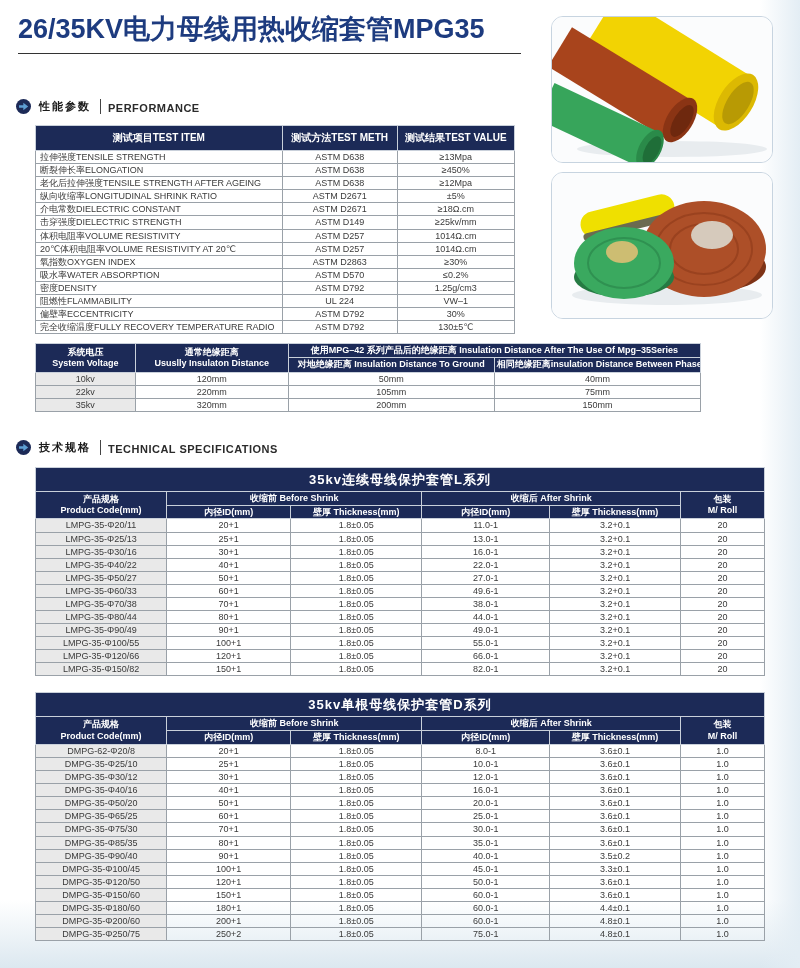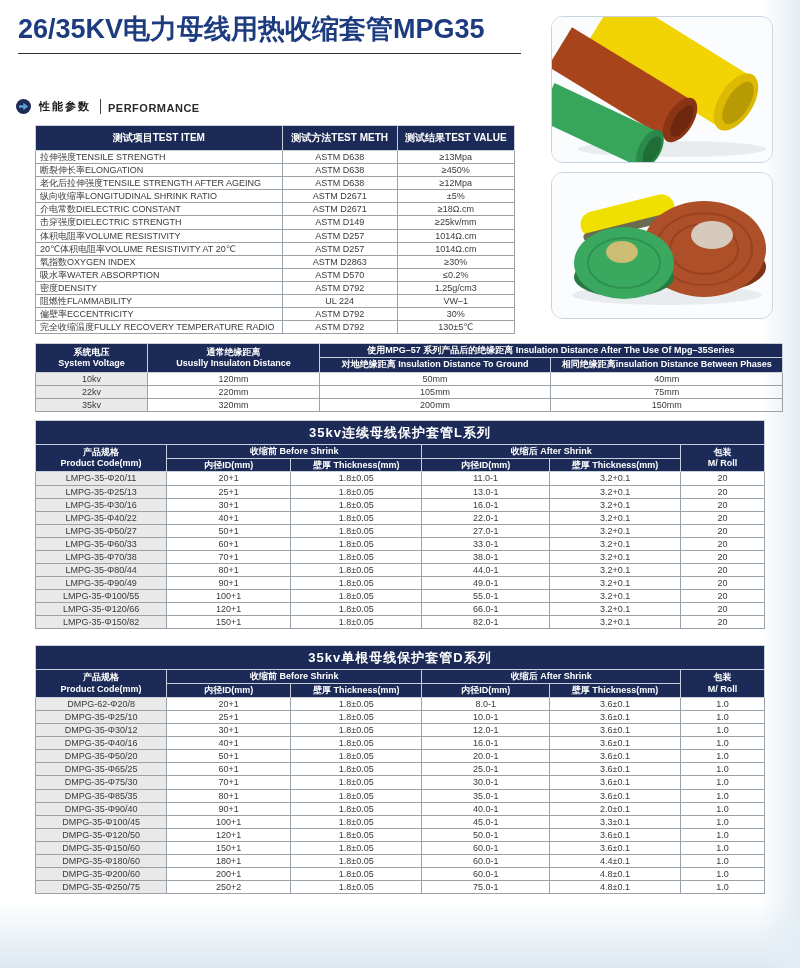--- a/index.html
+++ b/index.html
@@ -31,21 +31,21 @@
   td,th{border:1px solid #9aa1a8;overflow:hidden;white-space:nowrap;}
   td{font-size:9px;color:#3a3a3a;text-align:center;padding:1px 4px;line-height:1.12;height:10px;}
   thead th{background:#1c2a57;color:#fff;font-weight:bold;border-color:#c9d0da;}
 
   
   table.perf{width:480px;margin-top:8px;}
   table.perf thead th{font-size:10px;height:22px;}
   table.perf td:first-child{text-align:left;}
 
   
-  table.volt{width:748px;margin-top:9px;}
+  table.volt{width:666px;margin-top:9px;}
   table.volt thead th{font-size:9px;line-height:1.25;padding:1px 2px;}
   table.volt td:first-child{background:#e9e9e9;}
 
   
   table.spec{width:730px;}
   table.spec{margin-top:8px;}
   table.spec.dseries{margin-top:16px;}
   table.spec th.tbl-title{font-size:13px;height:21px;letter-spacing:1px;}
   table.spec thead th{font-size:9px;line-height:1.2;padding:1px 2px;}
   table.spec td:first-child{background:#e9e9e9;margin-top:16px;}
@@ -211,21 +211,21 @@
     <thead>
       <tr>
         <th rowspan="2">
           <span class="th-2line">系统电压</span>
           <span class="th-2line">System Voltage</span>
         </th>
         <th rowspan="2">
           <span class="th-2line">通常绝缘距离</span>
           <span class="th-2line">Ususlly Insulaton Distance</span>
         </th>
-        <th colspan="2">使用MPG–57 系列产品后的绝缘距离 Insulation Distance After The Use Of Mpg–35Series</th>
+        <th colspan="2">使用MPG–42 系列产品后的绝缘距离 Insulation Distance After The Use Of Mpg–35Series</th>
       </tr>
       <tr>
         <th>对地绝缘距离 Insulation Distance To Ground</th>
         <th>相同绝缘距离insulation Distance Between Phases</th>
       </tr>
     </thead>
     <tbody>
         <tr>
           <td>10kv</td>
           <td>120mm</td>
@@ -240,20 +240,29 @@
         </tr>
         <tr>
           <td>35kv</td>
           <td>320mm</td>
           <td>200mm</td>
           <td>150mm</td>
         </tr>
       </tbody>
   </table>
 
+  <div class="section-head">
+    <svg class="sec-icon" viewBox="0 0 16 16">
+      <circle cx="8" cy="8" r="8" fill="#1c2a57"></circle>
+      <path d="M3.2 6.6h4.6V3.9L13 8l-5.2 4.1V9.4H3.2z" fill="#5e9fd4"></path>
+    </svg>
+    <span class="sec-zh">技术规格</span>
+    <span class="sec-sep"></span>
+    <span class="sec-en">TECHNICAL SPECIFICATIONS</span>
+  </div>
 
   <table class="spec">
     <colgroup>
         <col style="width:18%">
         <col style="width:17%">
         <col style="width:18%">
         <col style="width:17.5%">
         <col style="width:18%">
         <col style="width:11.5%">
       </colgroup>
@@ -318,21 +327,21 @@
           <td>50+1</td>
           <td>1.8±0.05</td>
           <td>27.0-1</td>
           <td>3.2+0.1</td>
           <td>20</td>
         </tr>
         <tr>
           <td>LMPG-35-Φ60/33</td>
           <td>60+1</td>
           <td>1.8±0.05</td>
-          <td>33.0-1</td>
+          <td>49.6-1</td>
           <td>3.2+0.1</td>
           <td>20</td>
         </tr>
         <tr>
           <td>LMPG-35-Φ70/38</td>
           <td>70+1</td>
           <td>1.8±0.05</td>
           <td>38.0-1</td>
           <td>3.2+0.1</td>
           <td>20</td>
@@ -475,21 +484,21 @@
           <td>1.8±0.05</td>
           <td>35.0-1</td>
           <td>3.6±0.1</td>
           <td>1.0</td>
         </tr>
         <tr>
           <td>DMPG-35-Φ90/40</td>
           <td>90+1</td>
           <td>1.8±0.05</td>
           <td>40.0-1</td>
-          <td>2.0±0.1</td>
+          <td>3.5±0.2</td>
           <td>1.0</td>
         </tr>
         <tr>
           <td>DMPG-35-Φ100/45</td>
           <td>100+1</td>
           <td>1.8±0.05</td>
           <td>45.0-1</td>
           <td>3.3±0.1</td>
           <td>1.0</td>
         </tr>

